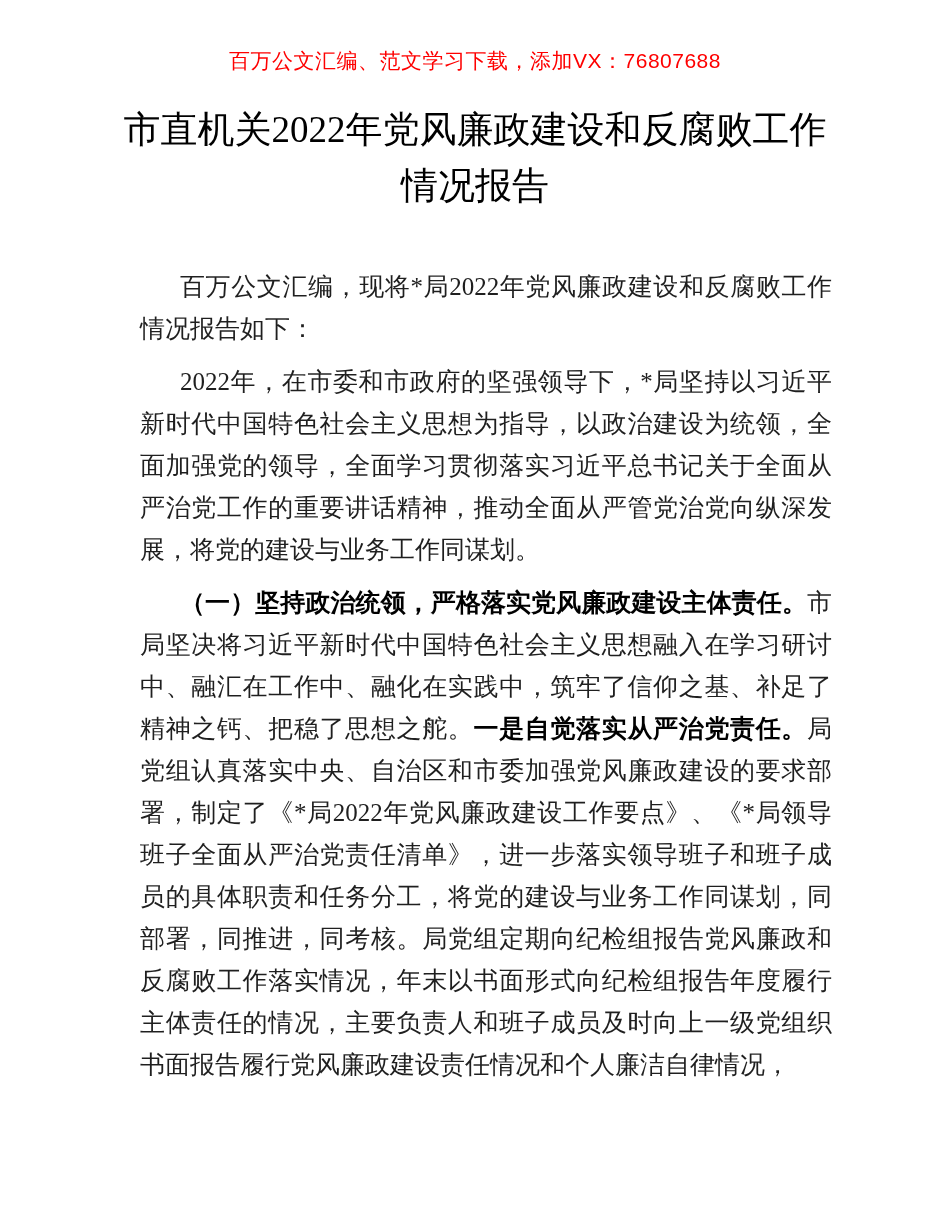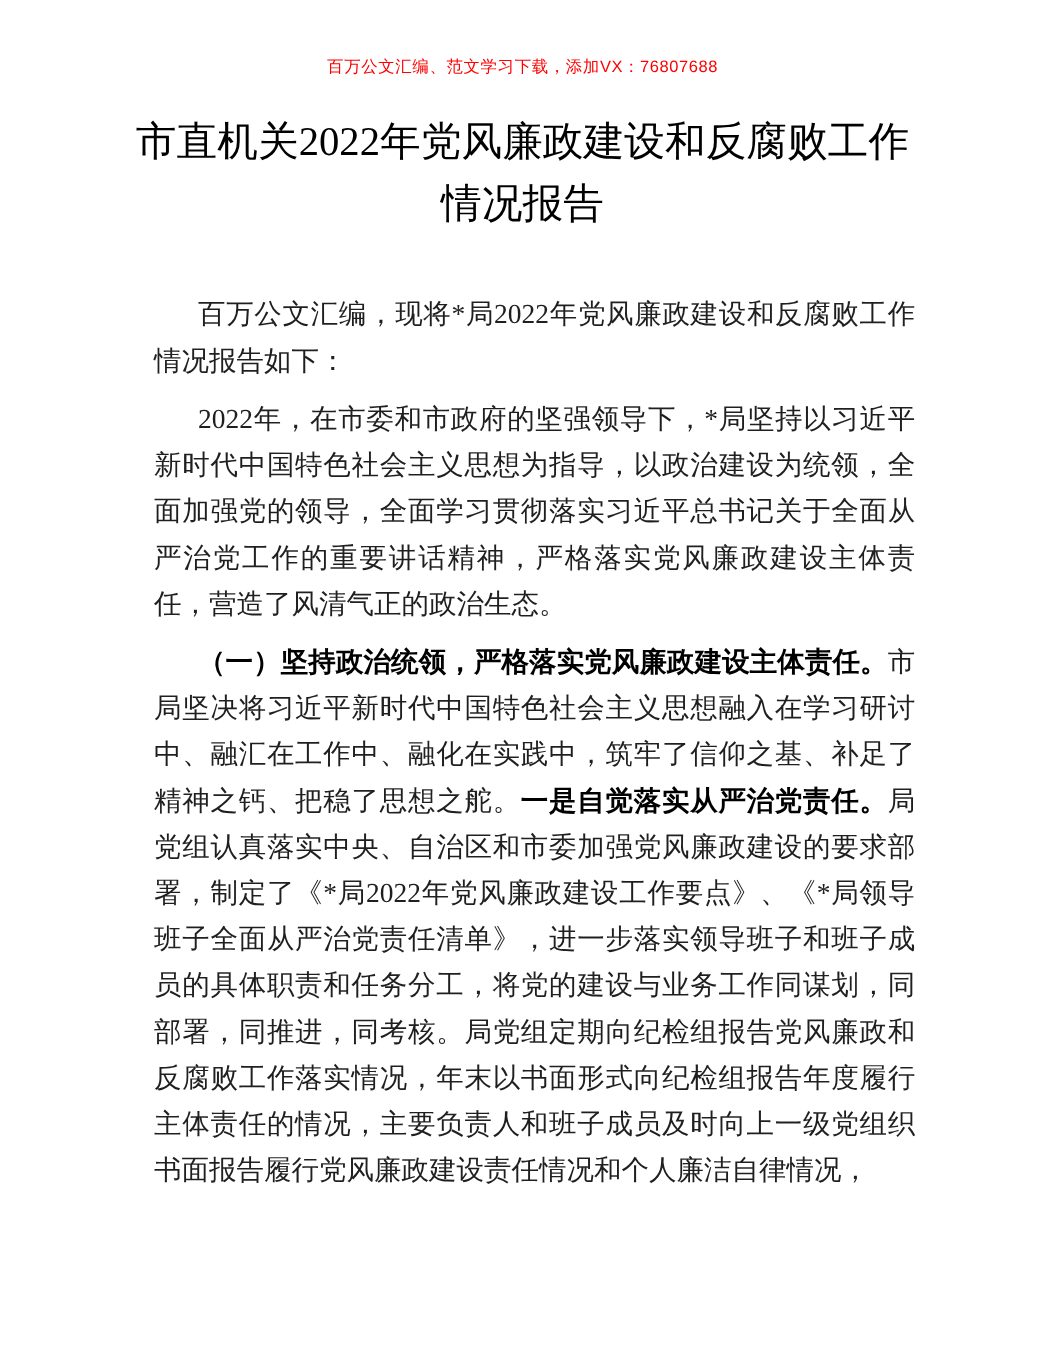--- a/index.html
+++ b/index.html
@@ -12,21 +12,21 @@
     width: 950px;
     height: 1230px;
     background: #ffffff;
     overflow: hidden;
     font-family: "Liberation Serif", "DejaVu Serif", serif;
   }
   .notice {
     margin: 48px auto 0 auto;
     text-align: center;
     font-family: "Liberation Sans", "DejaVu Sans", sans-serif;
-    font-size: 15px;
+    font-size: 21px;
     line-height: 26px;
     color: #fe0000;
     letter-spacing: 0.5px;
   }
   .doc-title {
     width: 710px;
     margin: 28px auto 0 auto;
     text-align: center;
     font-weight: normal;
     font-size: 37px;
@@ -58,17 +58,17 @@
 <body>
 
 <div class="page">
 
   <div class="notice" style="color: rgb(254, 0, 0);">百万公文汇编、范文学习下载，添加VX：76807688</div>
 
   <h1 class="doc-title">市直机关2022年党风廉政建设和反腐败工作情况报告</h1>
 
   <div class="doc-body">
       <p class="para"><span class="seg">百万公文汇编，现将*局2022年党风廉政建设和反腐败工作情况报告如下：</span></p>
-      <p class="para"><span class="seg">2022年，在市委和市政府的坚强领导下，*局坚持以习近平新时代中国特色社会主义思想为指导，以政治建设为统领，全面加强党的领导，全面学习贯彻落实习近平总书记关于全面从严治党工作的重要讲话精神，严格落实党风廉政建设主体责任，营造了风清气正的政治生态。</span></p>
+      <p class="para"><span class="seg">2022年，在市委和市政府的坚强领导下，*局坚持以习近平新时代中国特色社会主义思想为指导，以政治建设为统领，全面加强党的领导，全面学习贯彻落实习近平总书记关于全面从严治党工作的重要讲话精神，推动全面从严管党治党向纵深发展，将党的建设与业务工作同谋划。</span></p>
       <p class="para"><span class="seg-bold">（一）坚持政治统领，严格落实党风廉政建设主体责任。</span><span class="seg">市局坚决将习近平新时代中国特色社会主义思想融入在学习研讨中、融汇在工作中、融化在实践中，筑牢了信仰之基、补足了精神之钙、把稳了思想之舵。</span><span class="seg-bold">一是自觉落实从严治党责任。</span><span class="seg">局党组认真落实中央、自治区和市委加强党风廉政建设的要求部署，制定了《*局2022年党风廉政建设工作要点》、《*局领导班子全面从严治党责任清单》，进一步落实领导班子和班子成员的具体职责和任务分工，将党的建设与业务工作同谋划，同部署，同推进，同考核。局党组定期向纪检组报告党风廉政和反腐败工作落实情况，年末以书面形式向纪检组报告年度履行主体责任的情况，主要负责人和班子成员及时向上一级党组织书面报告履行党风廉政建设责任情况和个人廉洁自律情况，</span></p>
     </div>
 
 </div>
 
 </body></html>

